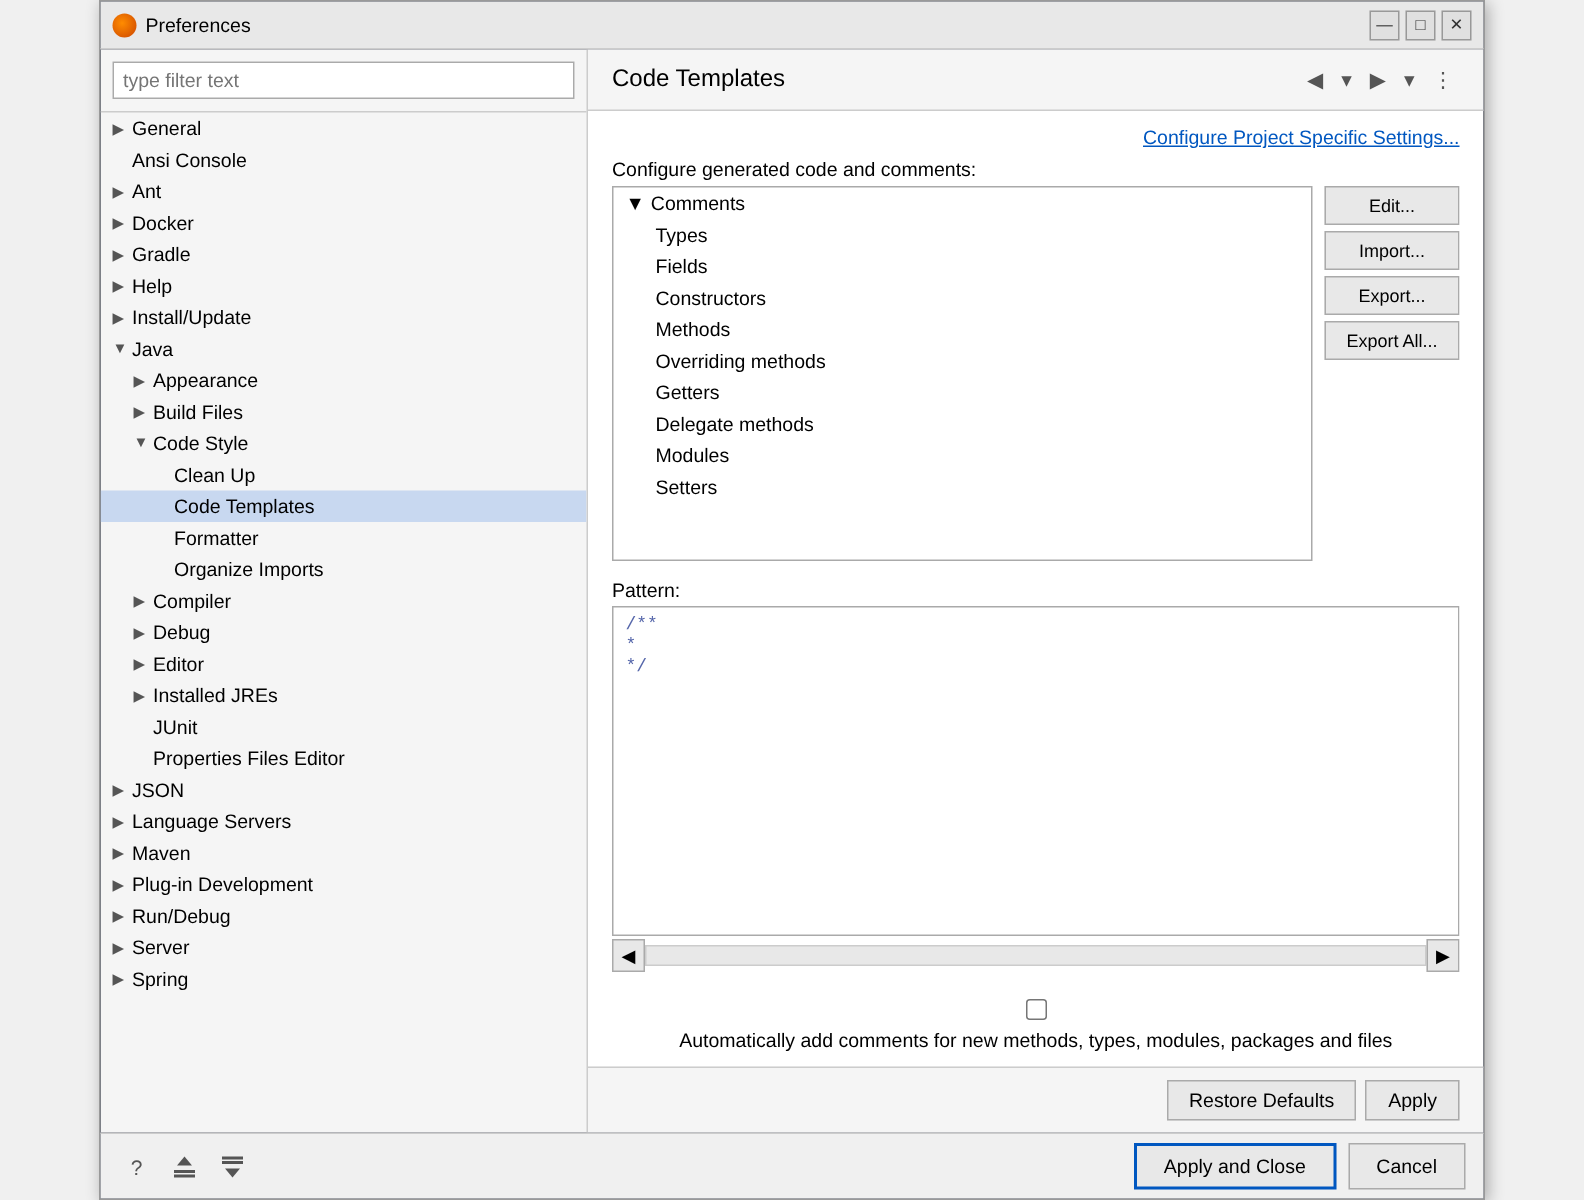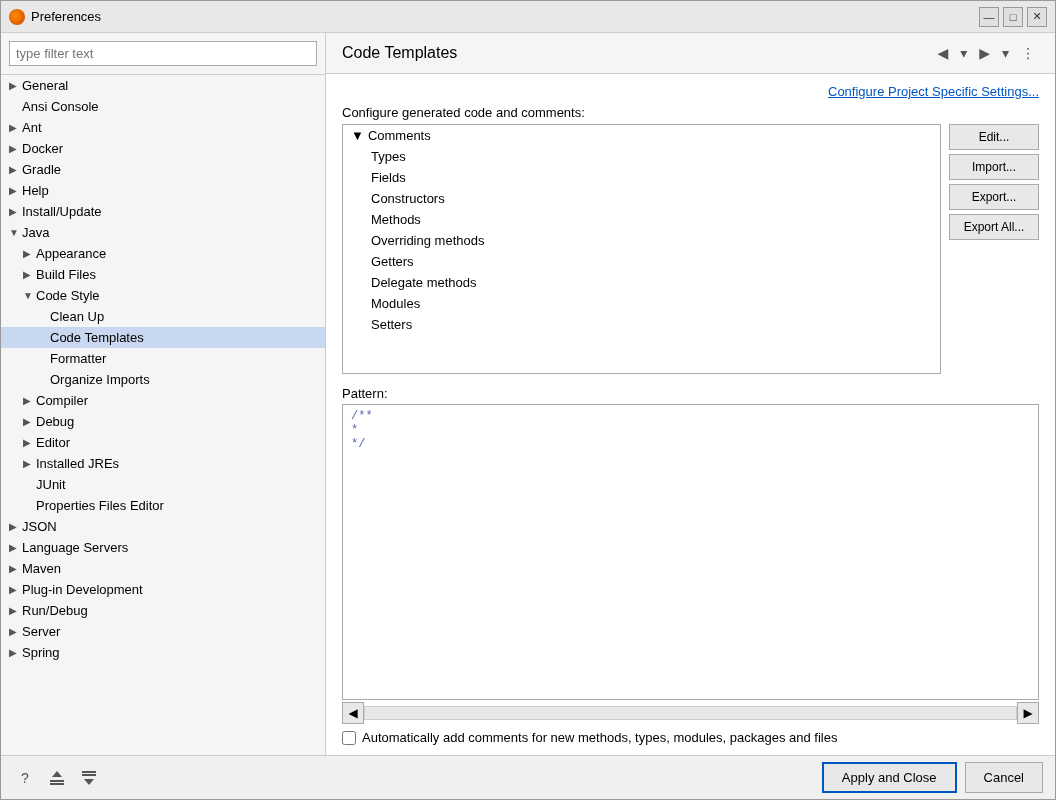--- a/index.html
+++ b/index.html
@@ -6,21 +6,21 @@
     body {
       font-family: 'Segoe UI', Arial, sans-serif;
       font-size: 13px;
       background: #f0f0f0;
       display: flex;
       align-items: center;
       justify-content: center;
       min-height: 100vh;
     }
     .window {
-      width: 1056px;
+      width: 924px;
       height: 800px;
       background: #0f172a;
       border: 1px solid #999;
       box-shadow: 2px 2px 10px rgba(0,0,0,0.3);
       display: flex;
       flex-direction: column;
     }
     .title-bar {
       background: #e8e8e8;
       border-bottom: 1px solid #ccc;
@@ -265,21 +265,22 @@
       cursor: pointer;
       display: flex;
       align-items: center;
       justify-content: center;
       font-size: 12px;
     }
     .auto-comment-row {
       display: flex;
       align-items: center;
       gap: 6px;
-      margin-top: 6px;
+      margin-top: 18px;
+      flex-direction: column;
     }
     .checkbox-input {
       width: 14px;
       height: 14px;
       cursor: pointer;
     }
     .bottom-buttons {
       display: flex;
       align-items: center;
       justify-content: flex-end;
@@ -559,20 +560,24 @@
             </div>
           </div>
         </div>
 
         <div class="auto-comment-row">
           <input type="checkbox" class="checkbox-input" style="">
           <span>Automatically add comments for new methods, types, modules, packages and files</span>
         </div>
       </div>
 
+      <div class="bottom-buttons">
+        <button class="bottom-btn">Restore Defaults</button>
+        <button class="bottom-btn">Apply</button>
+      </div>
     </div>
   </div>
 
   <div class="window-footer">
     <div class="footer-left">
       <button class="footer-icon-btn">?</button>
       <button class="footer-icon-btn">
         <svg width="16" height="16" viewBox="0 0 16 16">
           <rect x="1" y="10" width="14" height="2" fill="#555"></rect>
           <rect x="1" y="13" width="14" height="2" fill="#555"></rect>

